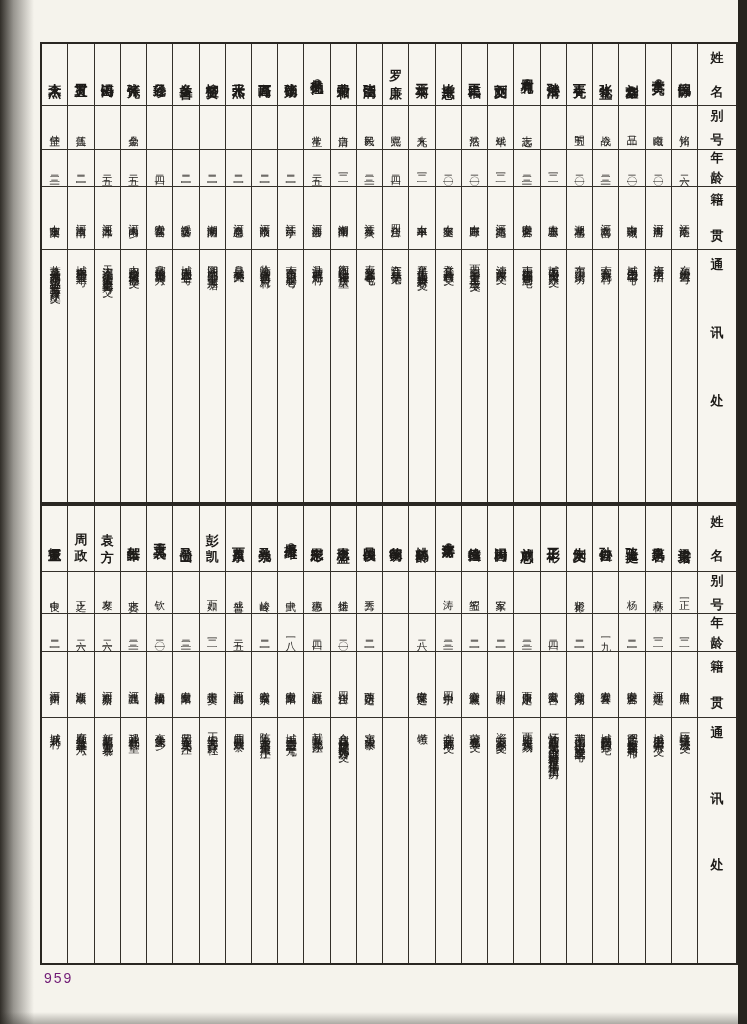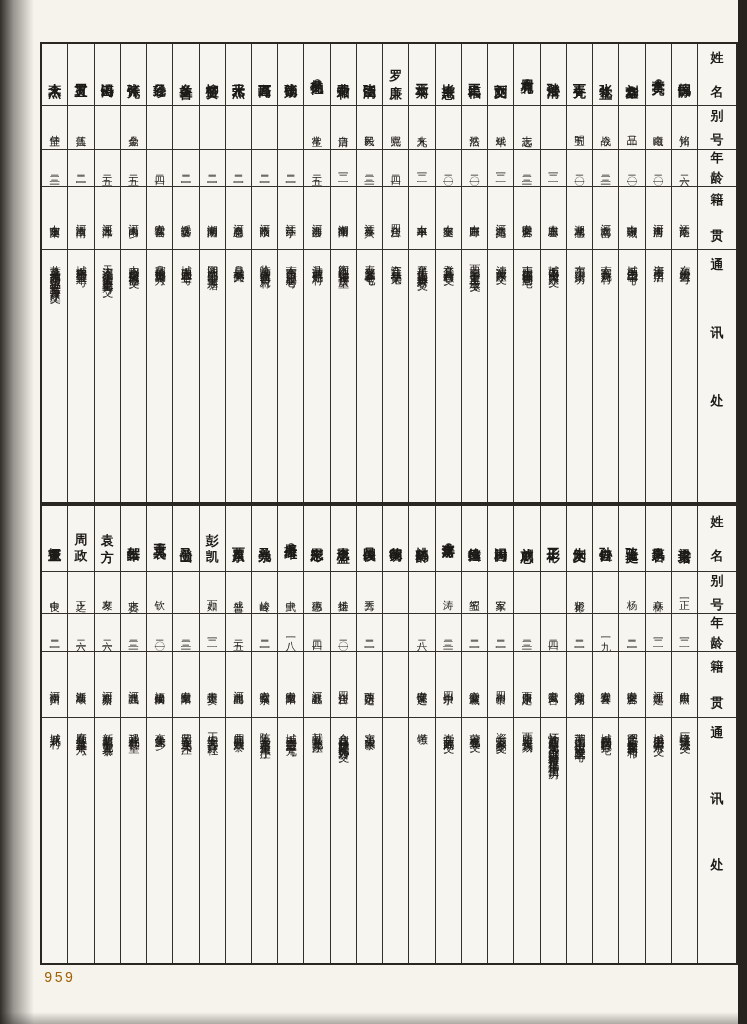--- a/index.html
+++ b/index.html
@@ -32,22 +32,22 @@
   .dtable-top .c-name{height:62px;}
   .dtable-top .c-alias{height:44px;}
   .dtable-top .c-age{height:37px;}
   .dtable-top .c-native{height:63px;}
   .dtable-bottom .c-name{height:66px;}
   .dtable-bottom .c-alias{height:42px;}
   .dtable-bottom .c-age{height:38px;}
   .dtable-bottom .c-native{height:66px;}
   
   .hdr-stack{display:flex;flex-direction:column;align-items:center;font-size:13px;font-weight:bold;}
-  .page-number{position:absolute;left:44px;top:970px;font-family:Liberation Mono, monospace;
-    font-size:14px;letter-spacing:2px;color:#a16207;}
+  .page-number{position:absolute;left:44px;top:970px;font-family:Liberation Sans, sans-serif;
+    font-size:14px;letter-spacing:2px;color:#701a75;}
 </style>
 </head>
 <body>
 
 <div class="page">
 
   <div class="dtable dtable-top">
     <div class="col hdrcol">
       <div class="cell c-name">
           <span class="hdr-stack">

